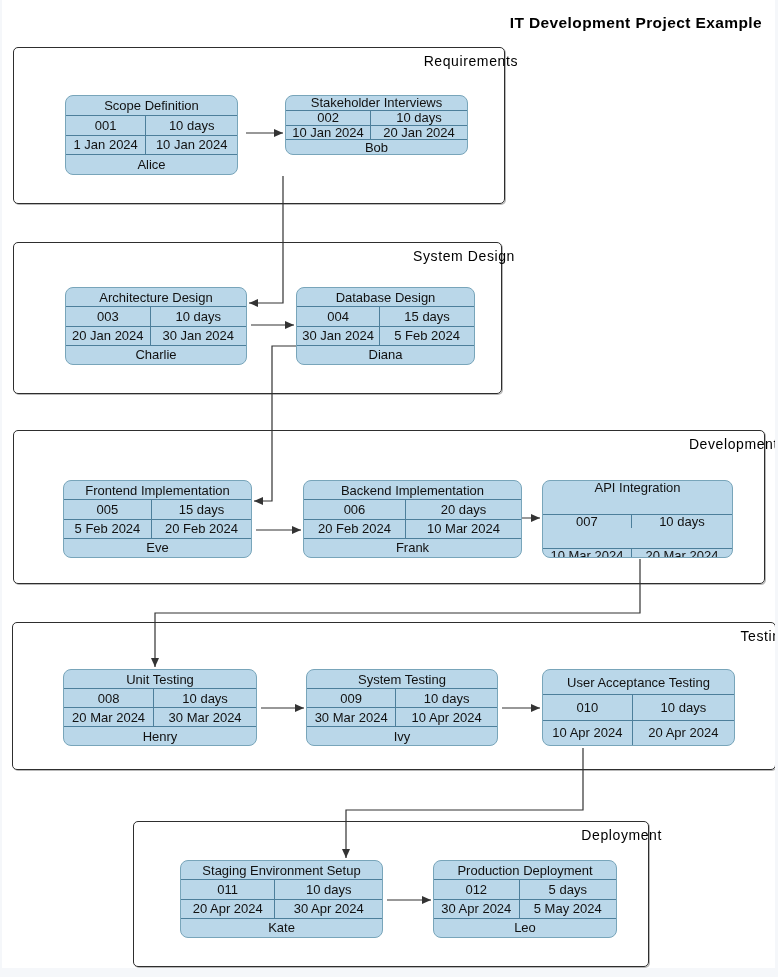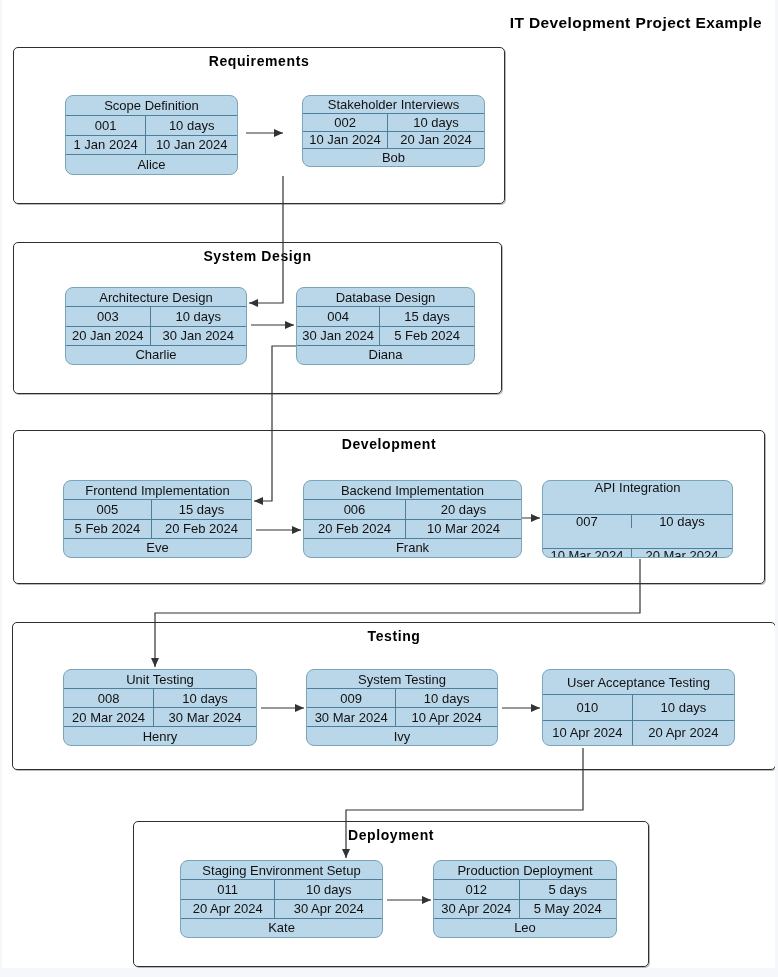--- a/index.html
+++ b/index.html
@@ -17,22 +17,22 @@
     text-align:right;font-size:15.5px;font-weight:bold;
     letter-spacing:0.4px;color:#000;
   }
   .phase{
     position:absolute;
     border:1px solid #2e2e2e;border-radius:5px;
     background:transparent;
     box-shadow:1px 1px 0 rgba(0,0,0,0.28);
   }
   .phase-title{
-    position:absolute;left:0;top:5px;width:100%;
-    text-align:center;font-size:14px;font-weight:bold;
+    position:absolute;left:14px;top:5px;width:100%;
+    text-align:right;font-size:14px;font-weight:normal;
     letter-spacing:0.6px;color:#000;
   }
   .card{
     position:absolute;
     background:var(--card-fill,#bad7e9);
     border:1.4px solid var(--card-border,#78a5ba);
     border-radius:8px;
     display:flex;flex-direction:column;
     box-sizing:border-box;
     font-size:13px;line-height:1;
@@ -99,21 +99,21 @@
       <div class="c-cell first">001</div>
       <div class="c-cell">10 days</div>
     </div>
     <div class="c-row c-split">
       <div class="c-cell first">1 Jan 2024</div>
       <div class="c-cell">10 Jan 2024</div>
     </div>
     <div class="c-row">Alice</div>
   </div>
 
-  <div class="card" style="left:285px;top:95px;width:183px;height:72px;margin-left:17px;">
+  <div class="card" style="left:285px;top:95px;width:183px;height:60px;">
     <div class="c-row">Stakeholder Interviews</div>
     <div class="c-row c-split">
       <div class="c-cell first">002</div>
       <div class="c-cell">10 days</div>
     </div>
     <div class="c-row c-split">
       <div class="c-cell first">10 Jan 2024</div>
       <div class="c-cell">20 Jan 2024</div>
     </div>
     <div class="c-row">Bob</div>

